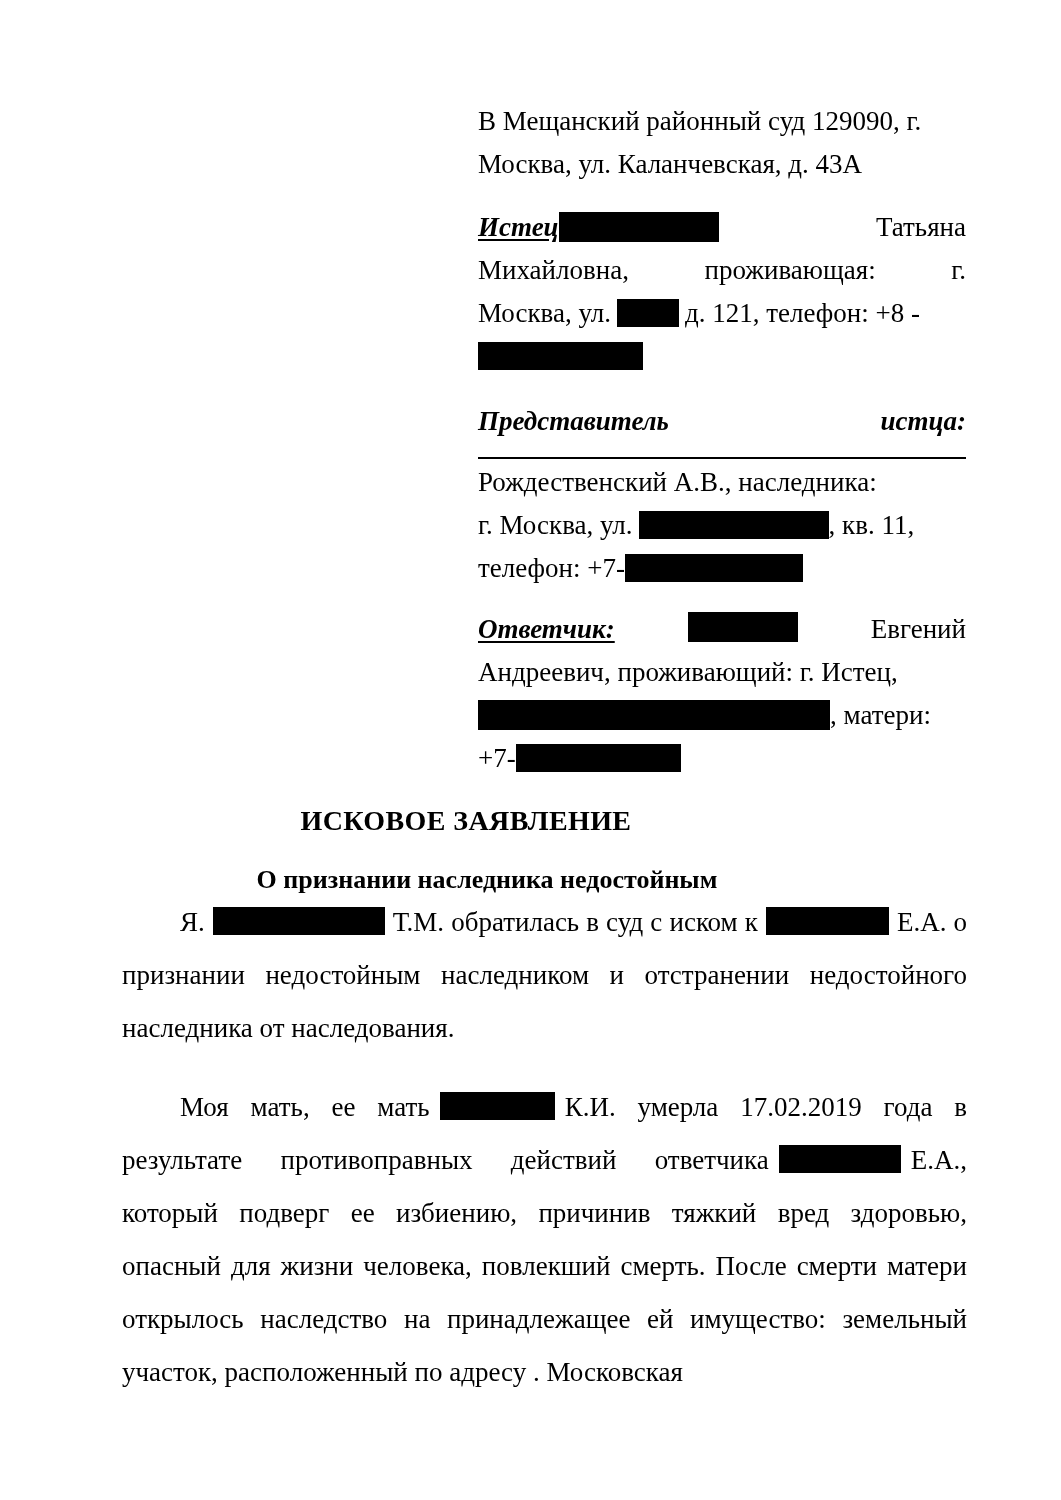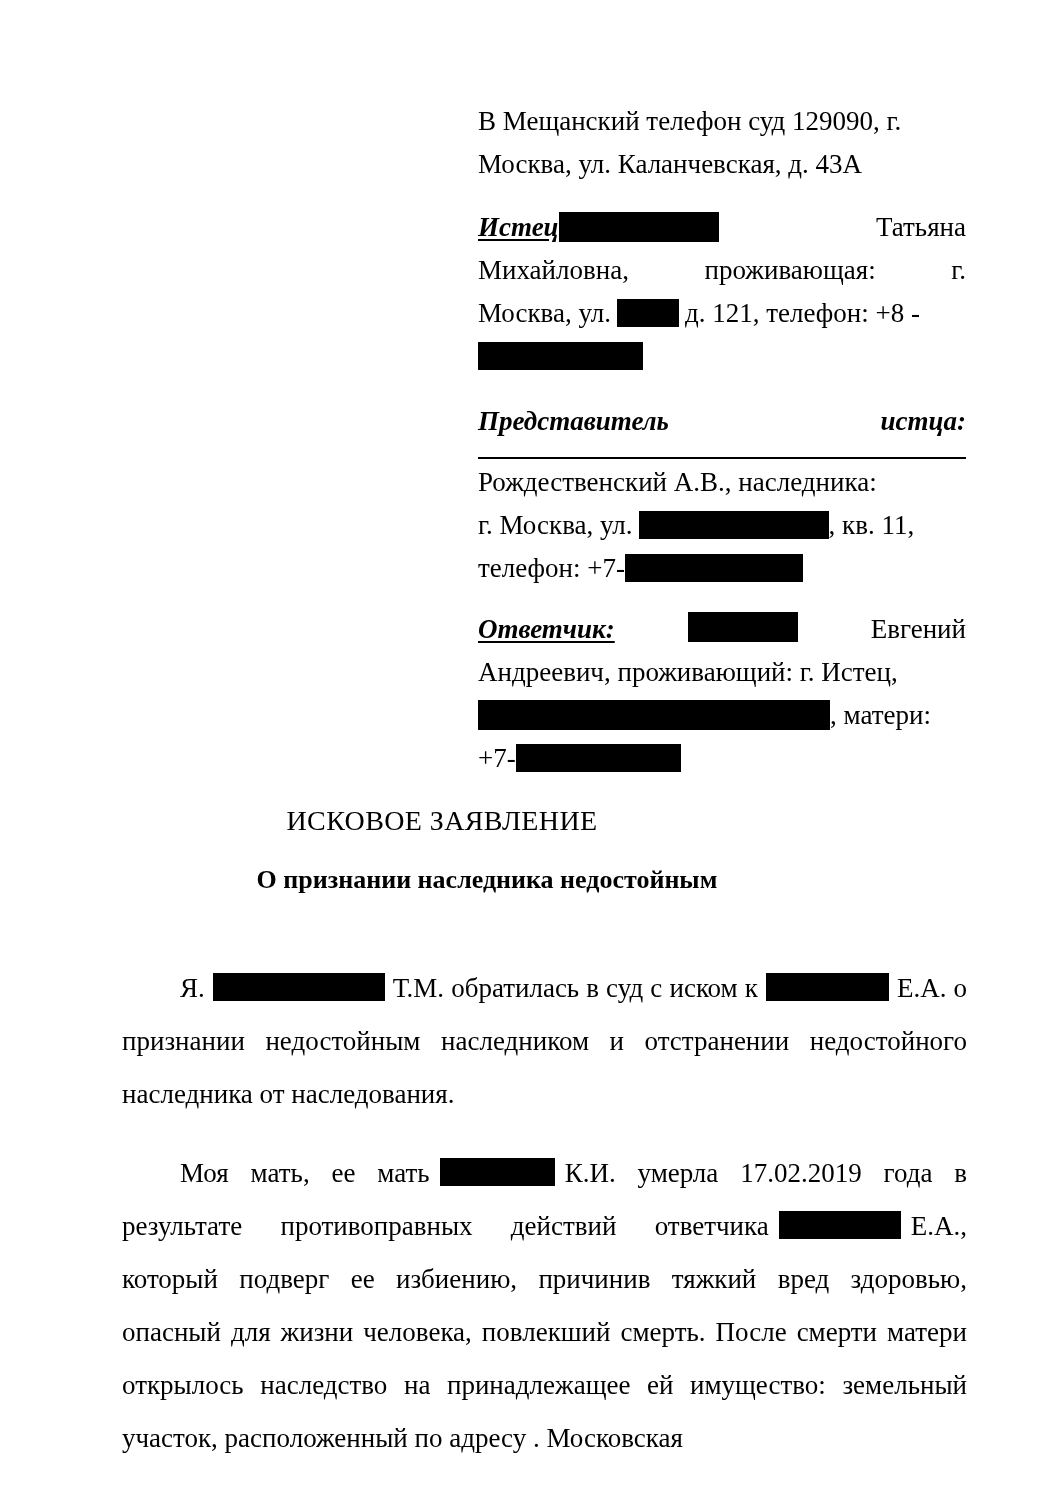--- a/index.html
+++ b/index.html
@@ -70,38 +70,39 @@
   .redact.tall { height: 30px; }
 
   
   .doc-title {
     position: absolute;
     left: 0;
     top: 805px;
     width: 884px;
     text-align: center;
     font-size: 28px;
-    font-weight: normal;
+    font-weight: bold;
     letter-spacing: 0.4px;
+    padding-left: 24px;
   }
   .doc-subtitle {
     position: absolute;
     left: 0;
     top: 865px;
     width: 974px;
     text-align: center;
     font-size: 26px;
     font-weight: bold;
   }
 
   
   .body-block {
     position: absolute;
     left: 122px;
-    top: 962px;
+    top: 896px;
     width: 845px;
   }
   .body-par {
     font-size: 27px;
     line-height: 53px;
     text-align: justify;
     text-justify: inter-word;
     text-indent: 58px;
     margin: 0;
   }
@@ -113,21 +114,21 @@
   }
 </style>
 </head>
 <body>
 
 <div class="page">
 
   <div class="header-block">
 
     <p class="hdr-par">
-      <span>В Мещанский телефон суд 129090, г.</span>
+      <span>В Мещанский районный суд 129090, г.</span>
       <span class="last-line">Москва, ул. Каланчевская, д. 43А</span>
     </p>
 
     <p class="hdr-par gap">
       <span class="role">Истец</span><span class="redact tall" style="width:160px;"></span>
       <span style="float:right;">Татьяна</span>
       <span class="last-line" style="display:flex;justify-content:space-between;">
         <span>Михайловна,</span>
         <span>проживающая:</span>
         <span>г.</span>

